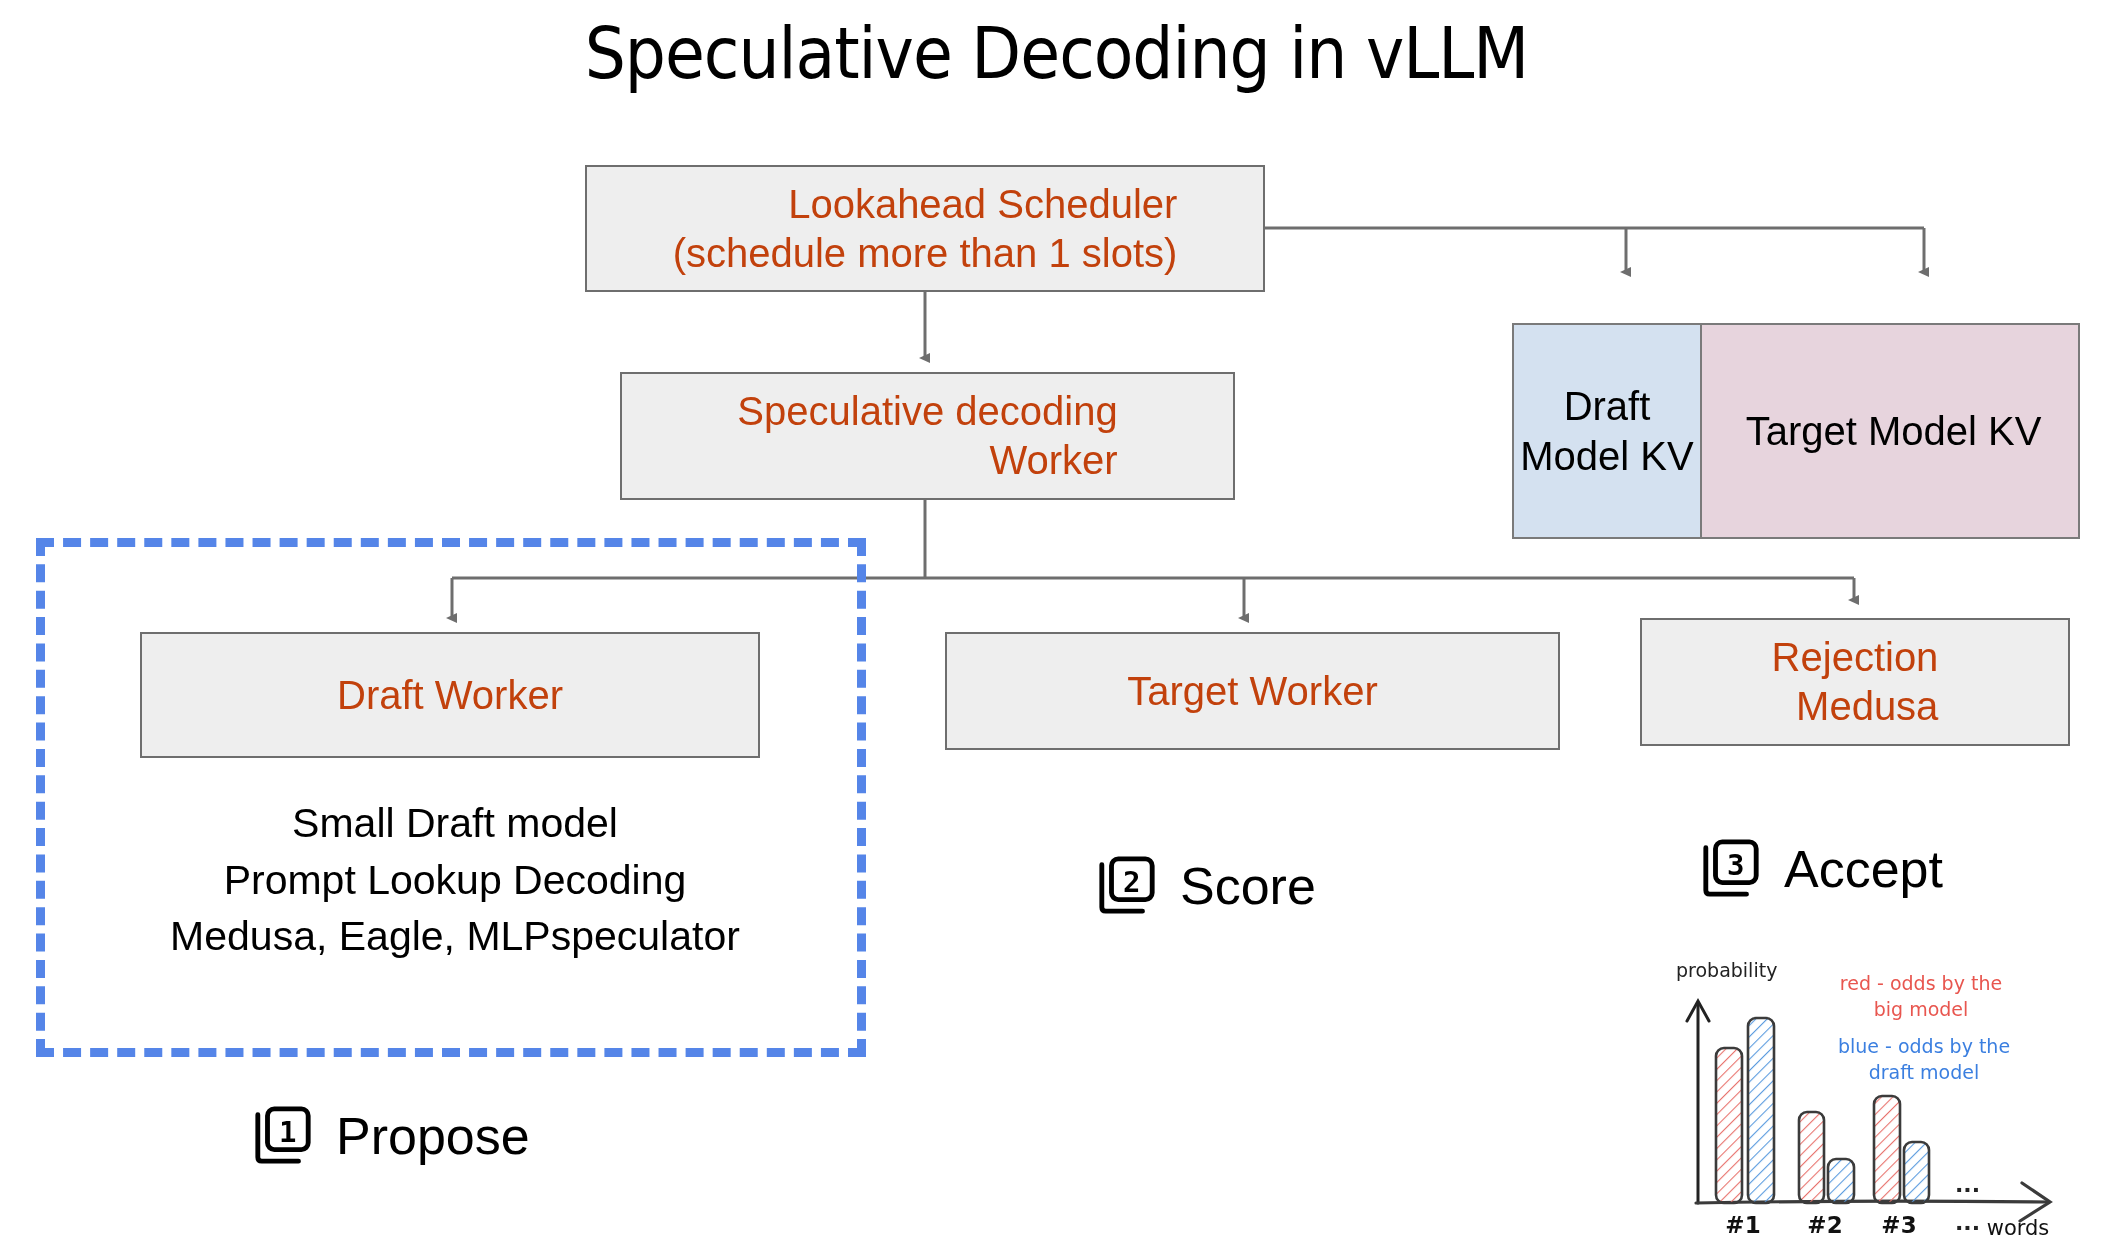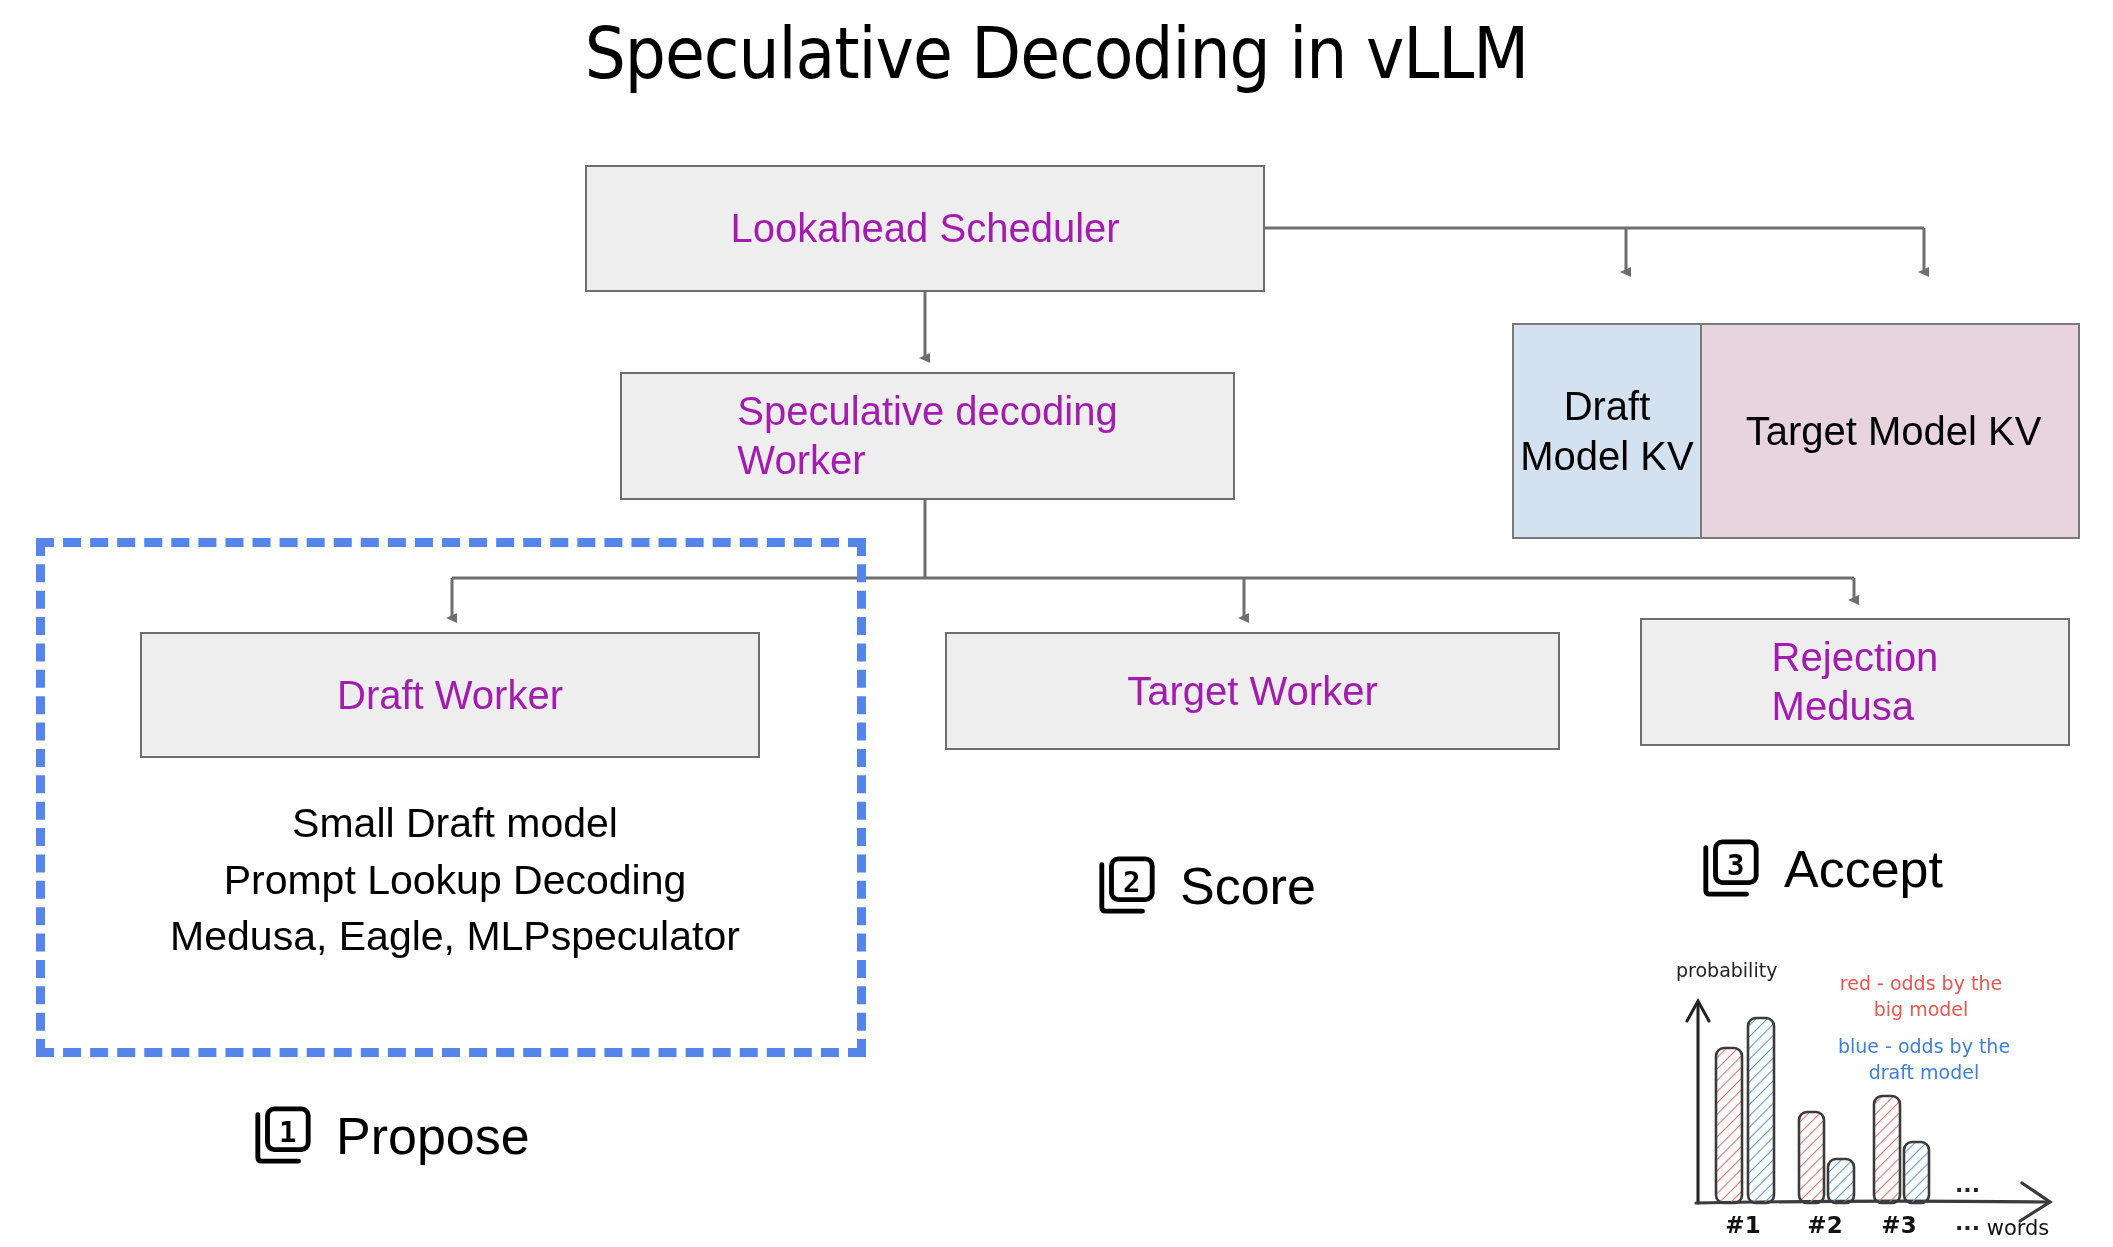--- a/index.html
+++ b/index.html
@@ -13,22 +13,22 @@
 
   .title{
     position:absolute;left:0;top:14px;width:2113px;text-align:center;
     font-size:72px;font-weight:400;letter-spacing:-1px;line-height:1.1;
     font-family:"DejaVu Sans Condensed","Liberation Sans",sans-serif;
   }
 
   .node{
     position:absolute;box-sizing:border-box;
     background:#eeeeee;border:2px solid #6e6e6e;
-    display:flex;align-items:center;justify-content:center;text-align:left;
-    font-size:40px;line-height:1.22;color:#a21caf;
+    display:flex;align-items:center;justify-content:center;text-align:right;
+    font-size:40px;line-height:1.22;color:#c2410c;
     font-family:"Liberation Sans","DejaVu Sans",sans-serif;
   }
   .node span{display:block;padding:0 10px;}
 
   .kv-wrap{
     position:absolute;box-sizing:border-box;
     border:2px solid #7a7a7a;display:flex;margin-top:33px;
   }
   .kv-cell{
     box-sizing:border-box;display:flex;align-items:center;justify-content:center;
@@ -84,20 +84,21 @@
       <path d="M1244,578 L1244,618" marker-end="url(#ah)"></path>
       <path d="M1854,578 L1854,600" marker-end="url(#ah)"></path>
     </g>
   </svg>
 
   <div class="dashed-box" style="left:36px;top:538px;width:830px;height:519px;"></div>
 
   <div class="node" style="left:585px;top:165px;width:680px;height:127px;">
     <span>
       <span>Lookahead Scheduler</span>
+      <span>(schedule more than 1 slots)</span>
     </span>
   </div>
 
   <div class="node" style="left:620px;top:372px;width:615px;height:128px;">
     <span>
       <span>Speculative decoding</span>
       <span>Worker</span>
     </span>
   </div>
 

